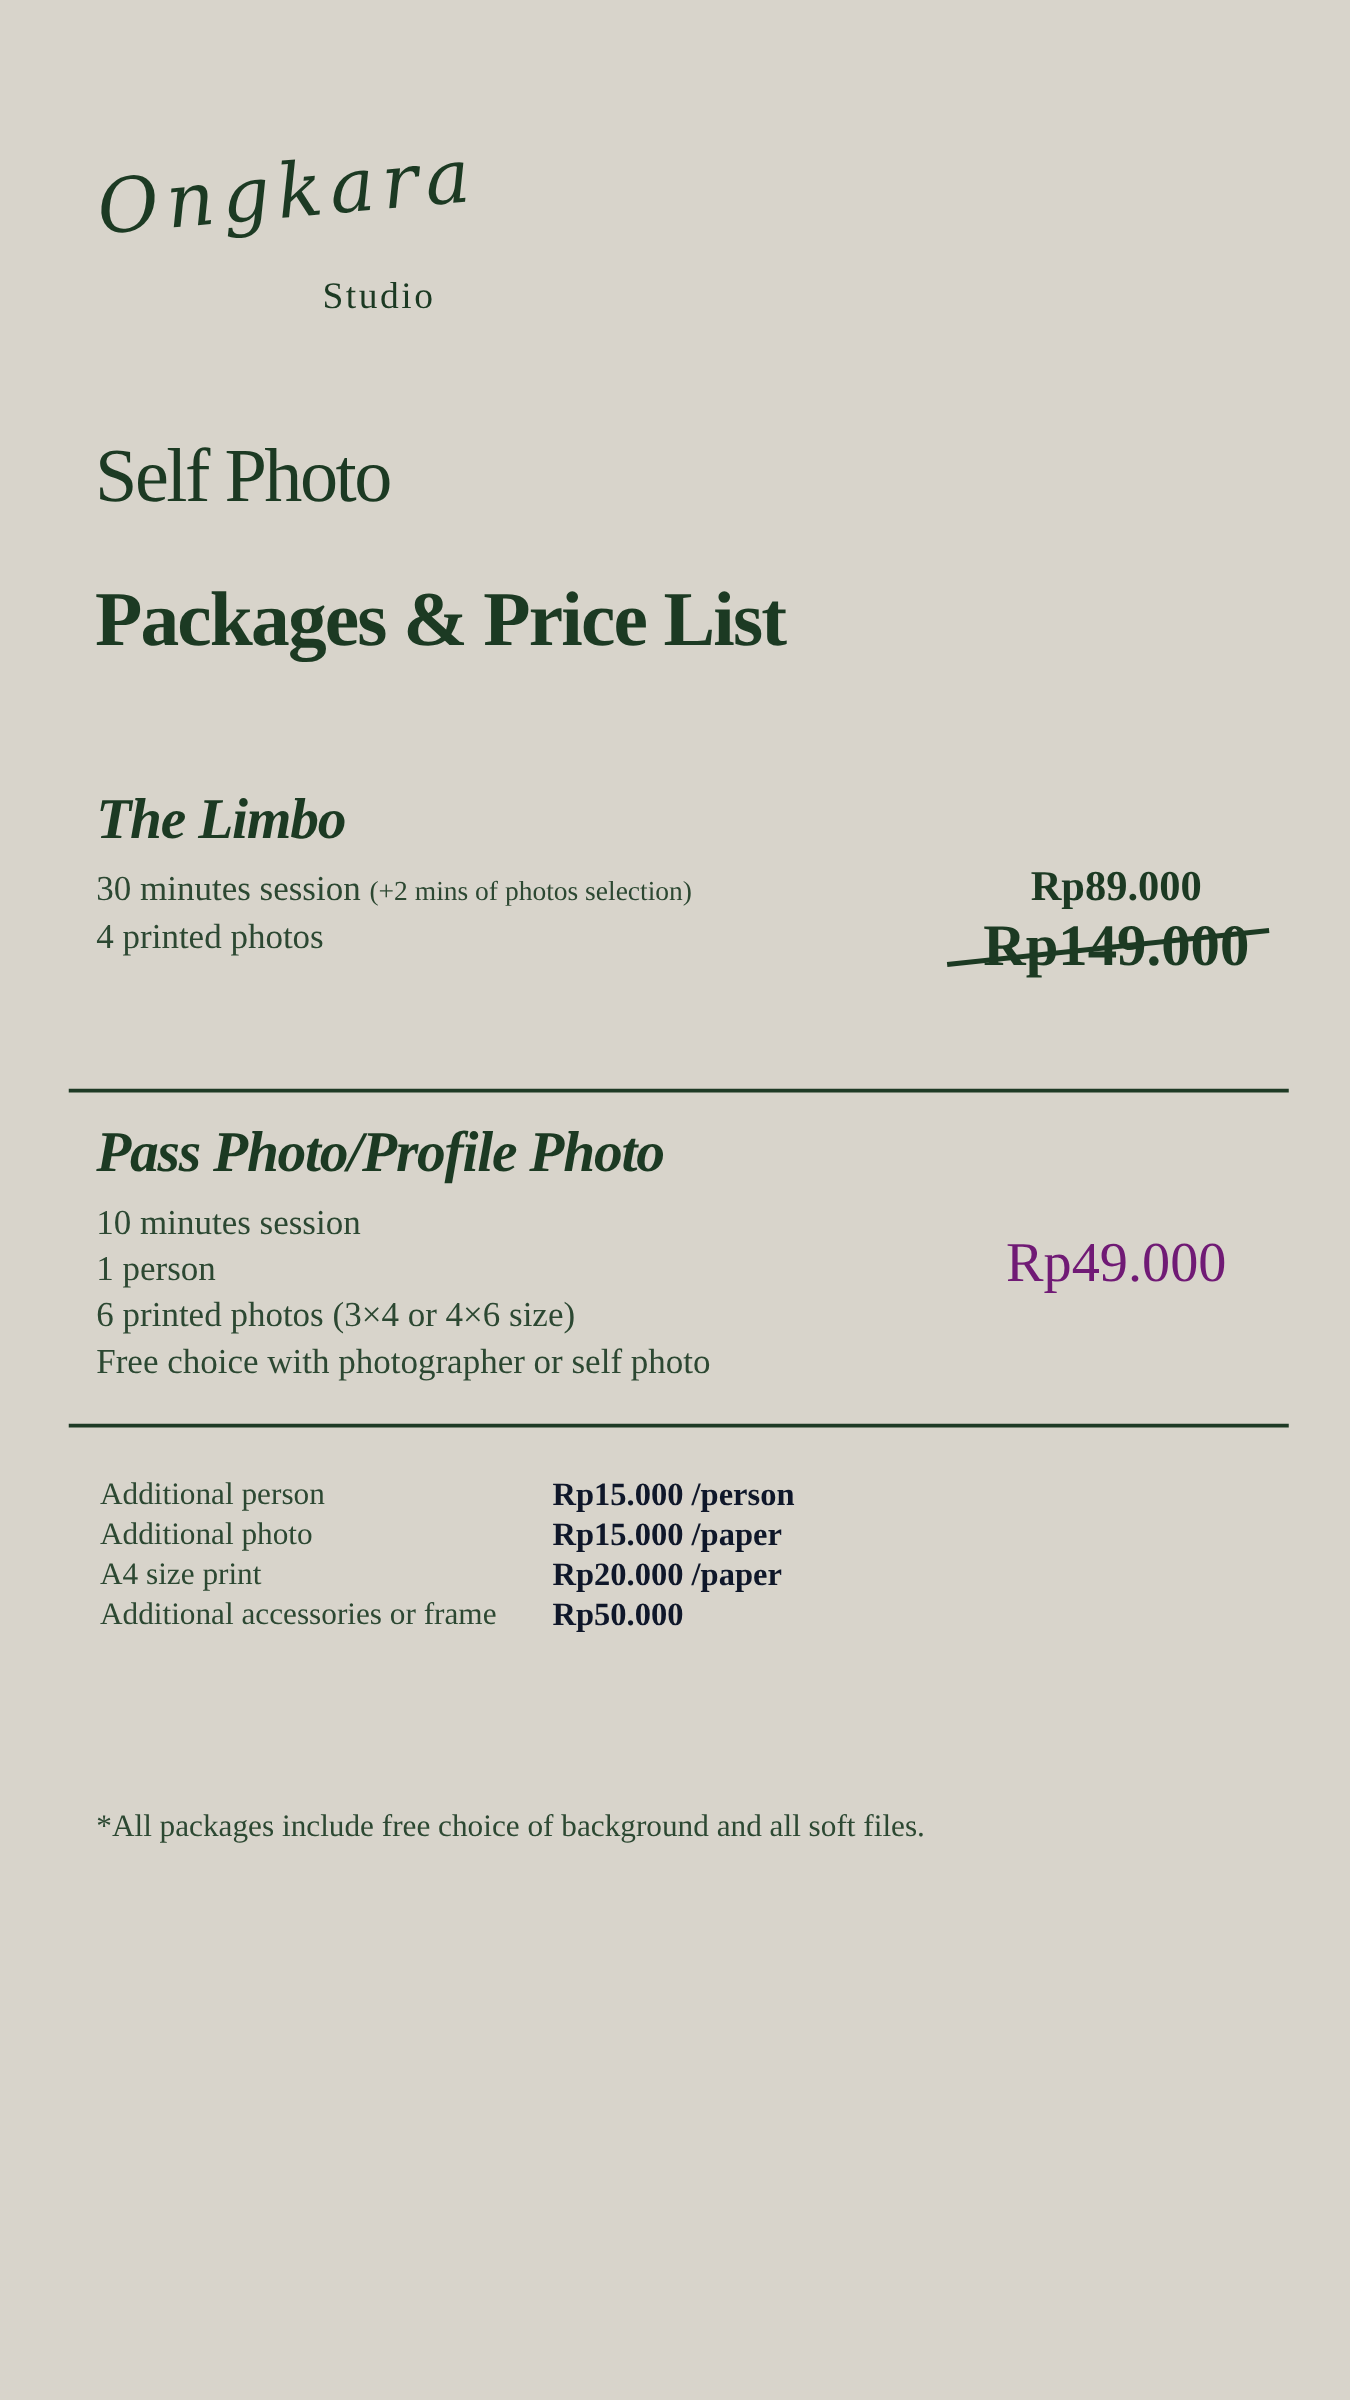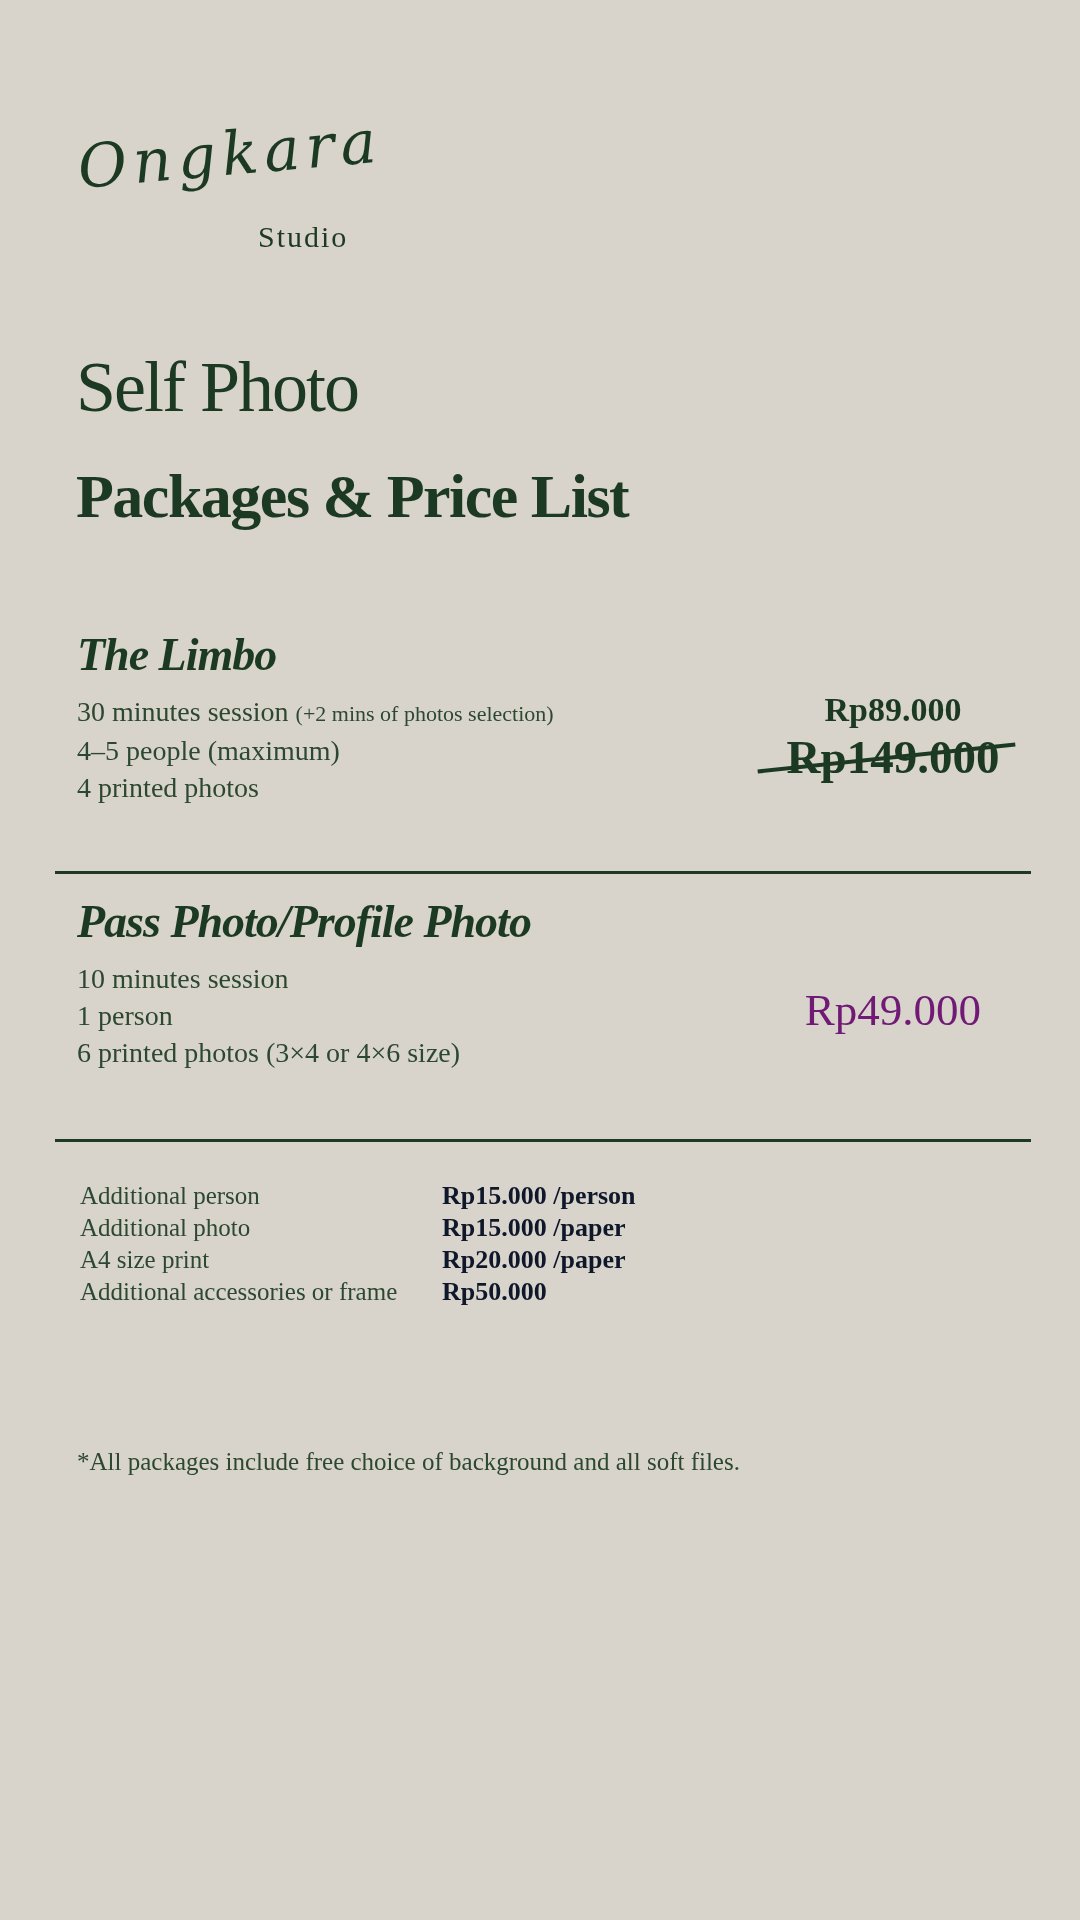--- a/index.html
+++ b/index.html
@@ -28,21 +28,21 @@
     white-space: nowrap;
   }
   .logo-sub {
     position: absolute; left: 180px; top: 88px;
     font-size: 30px; letter-spacing: 2px; color: #1c3a23;
   }
 
   
   .title-1 {
     position: absolute; left: 76px; top: 350px;
-    font-size: 72px; font-weight: 400; line-height: 1.05;
+    font-size: 61px; font-weight: 400; line-height: 1.05;
     letter-spacing: -2px; color: #1c3a23; white-space: nowrap;
   }
   .title-2 {
     position: absolute; left: 76px; top: 462px;
     font-size: 62px; font-weight: 700; line-height: 1.1;
     letter-spacing: -1.5px; color: #1c3a23; white-space: nowrap;
   }
 
   
   .pkg { position: absolute; left: 77px; }
@@ -111,41 +111,41 @@
   <div class="title-1">Self Photo</div>
   <div class="title-2">Packages &amp; Price List</div>
 
   <section class="pkg pkg-limbo">
     <h3>The Limbo</h3>
     <ul>
       <li>
         <span>30 minutes session</span>
         <span class="feature-note">(+2 mins of photos selection)</span>
       </li>
-      <li>4–5 people (maximum)</li>
       <li>4 printed photos</li>
     </ul>
   </section>
 
   <div class="price-block price-limbo">
     <div class="price-current">Rp89.000</div>
     <div class="price-original">
       <span>Rp149.000</span>
       <span class="strike-line"></span>
     </div>
   </div>
 
   <hr class="divider divider-1">
 
   <section class="pkg pkg-pass">
     <h3>Pass Photo/Profile Photo</h3>
     <ul>
       <li>10 minutes session</li>
       <li>1 person</li>
       <li>6 printed photos (3×4 or 4×6 size)</li>
+      <li>Free choice with photographer or self photo</li>
     </ul>
   </section>
 
   <div class="price-block price-pass">
     <div class="price-big">Rp49.000</div>
   </div>
 
   <hr class="divider divider-2">
 
   <section class="addons">

